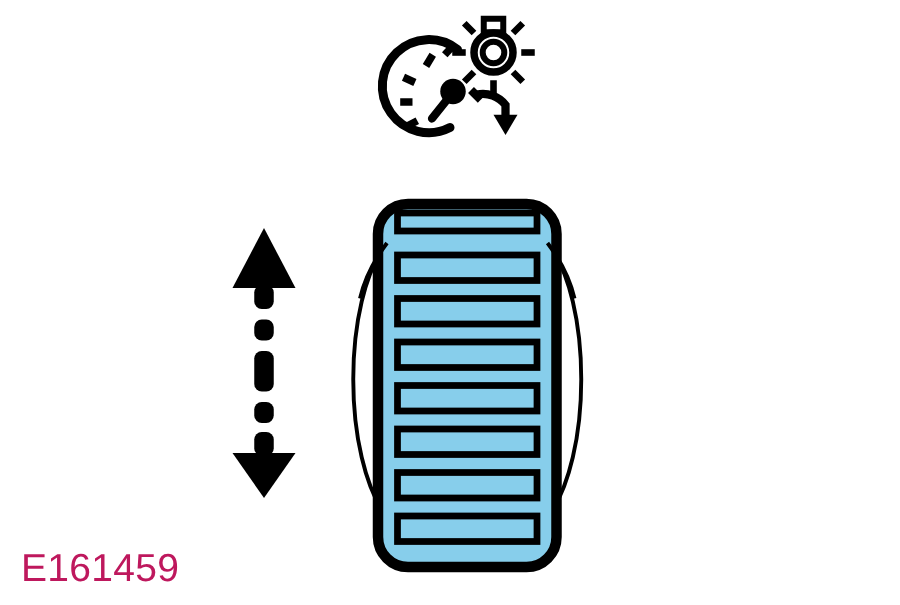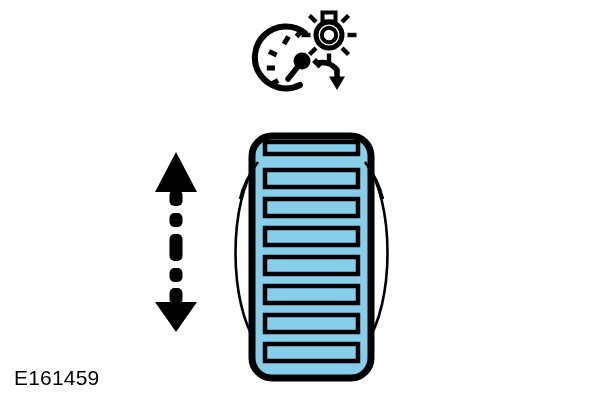--- a/index.html
+++ b/index.html
@@ -23,24 +23,24 @@
     top: 0;
     width: 600px;
     height: 403px;
     display: block;
   }
   #ref-label {
     position: absolute;
     left: 14px;
     top: 366px;
     font-family: "Liberation Sans", sans-serif;
-    font-size: 21px;
+    font-size: 26px;
     line-height: 24px;
     letter-spacing: 0.2px;
-    color: #000000;
+    color: #be185d;
     white-space: nowrap;
     user-select: text;
   }
 </style>
 </head>
 <body>
 
 <div id="figure">
 
   <svg class="layer" viewBox="0 0 600 403">

